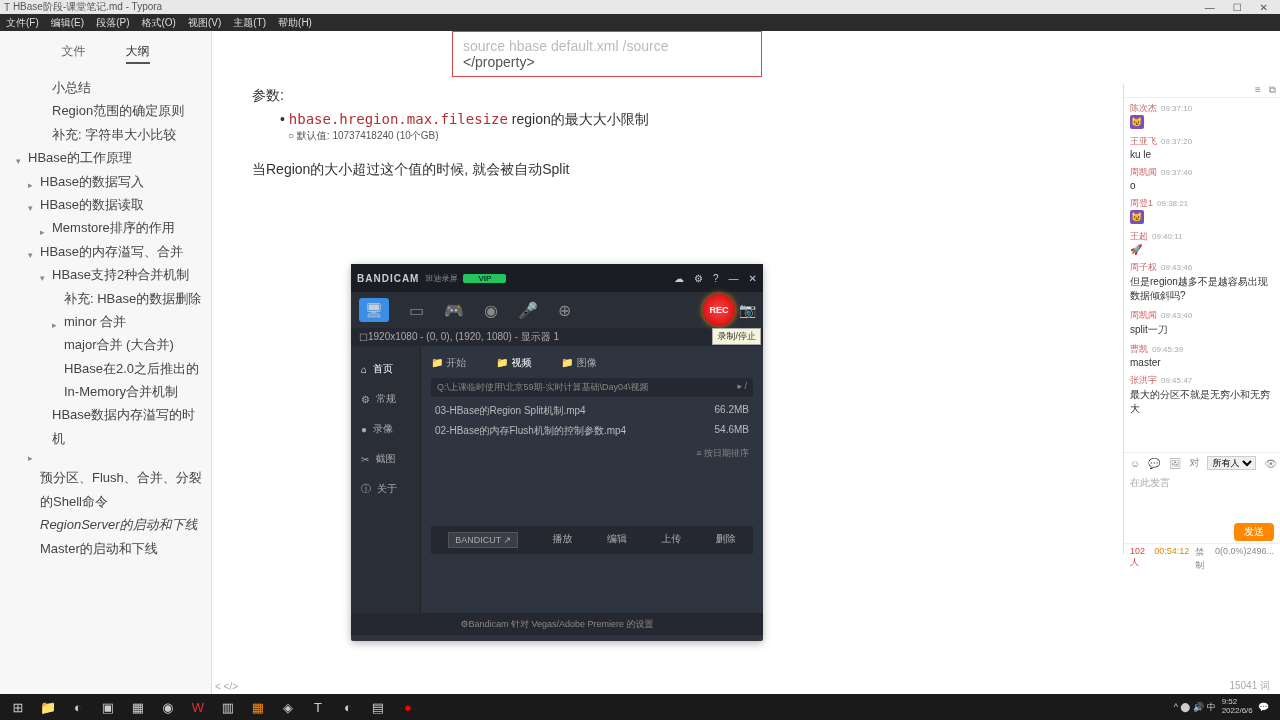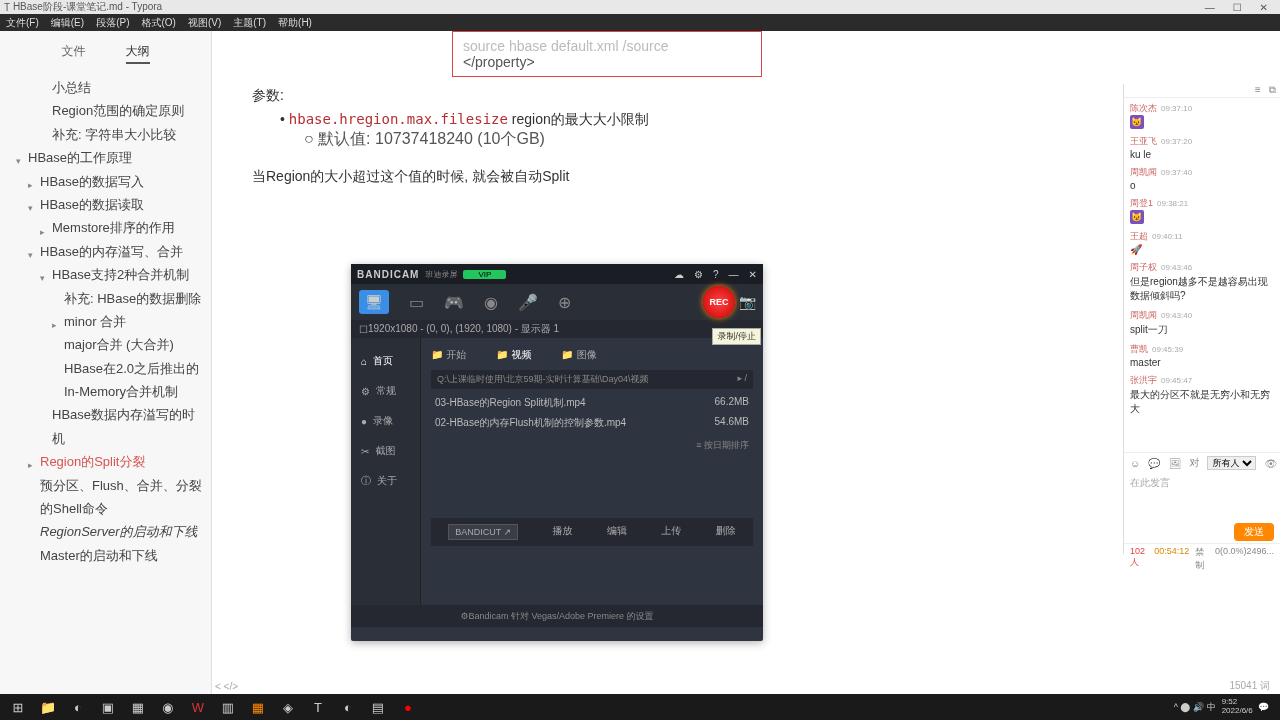--- a/index.html
+++ b/index.html
@@ -14,23 +14,23 @@
 .tree{padding:6px 4px 0 4px;font-size:13px;color:#444;line-height:1.8}
 .tree .nd{display:flex;align-items:flex-end;cursor:pointer}
 .tree .ar{width:12px;font-size:9px;color:#888;flex-shrink:0}
 .tree .lbl{flex:1}
 .tree .sel{color:#d9534f}
 .content{flex:1;padding:0 40px;overflow:hidden;position:relative}
 .codebox{border:1px solid #d44;padding:6px 10px;margin:0 0 10px 200px;width:310px;color:#555;font-family:Consolas,monospace;font-size:14px}
 .para{margin:10px 0 6px 0;font-size:14px;color:#333}
 .bul{margin-left:28px;font-size:14px;color:#333}
 .bul .prop{font-family:Consolas,monospace;color:#b52e31}
-.sub{margin-left:52px;color:#555;font-size:16px}
+.sub{margin-left:36px;color:#555;font-size:10px}
 .overlay{position:absolute;left:351px;top:264px;width:412px;height:377px;background:#2e3440;border-radius:2px;color:#ccc;font-size:11px;box-shadow:0 2px 8px rgba(0,0,0,.3)}
-.ov-top{height:20px;background:#1a1d23;display:flex;align-items:center;padding:0 6px;gap:6px}
+.ov-top{height:28px;background:#1a1d23;display:flex;align-items:center;padding:0 6px;gap:6px}
 .ov-top .brand{font-weight:bold;font-size:10px;letter-spacing:1px}
 .ov-top .vip{background:#22c55e;color:#000;font-size:8px;padding:0 15px;border-radius:2px}
 .ov-top .right{margin-left:auto;display:flex;gap:10px;font-size:10px}
 .ov-tabs{height:36px;background:#2a2e37;display:flex;align-items:center;padding:0 8px;gap:20px;position:relative}
 .ov-tabs .ticon{width:30px;height:24px;background:#3a8ee6;border-radius:3px;display:flex;align-items:center;justify-content:center;font-size:14px}
 .ov-tabs .gicon{color:#888;font-size:16px}
 .recbtn{position:absolute;right:28px;top:2px;width:32px;height:32px;border-radius:50%;background:radial-gradient(#f44,#c00);display:flex;align-items:center;justify-content:center;font-weight:bold;font-size:9px;color:#fff;box-shadow:0 0 6px #f80}
 .cam{position:absolute;right:6px;top:10px;font-size:14px;color:#ccc}
 .cursor{position:absolute;right:44px;top:4px;font-size:11px;color:#ff0}
 .ov-res{height:18px;background:#252830;padding:2px 8px;font-size:10px;color:#aaa;display:flex;align-items:center}
@@ -150,21 +150,20 @@
         <div class="nd" style="padding-left: 48px;">
           <span class="ar"></span>
           <span class="lbl">HBase在2.0之后推出的In-Memory合并机制</span>
         </div>
         <div class="nd" style="padding-left: 36px;">
           <span class="ar"></span>
           <span class="lbl">HBase数据内存溢写的时机</span>
         </div>
         <div class="nd" style="padding-left: 24px;">
           <span class="ar">▸</span>
-          <span class="lbl sel">Region的Split分裂</span>
         </div>
         <div class="nd" style="padding-left: 24px;">
           <span class="ar"></span>
           <span class="lbl">预分区、Flush、合并、分裂的Shell命令</span>
         </div>
         <div class="nd" style="padding-left: 24px; font-style: italic;">
           <span class="ar"></span>
           <span class="lbl">RegionServer的启动和下线</span>
         </div>
         <div class="nd" style="padding-left: 24px;">

